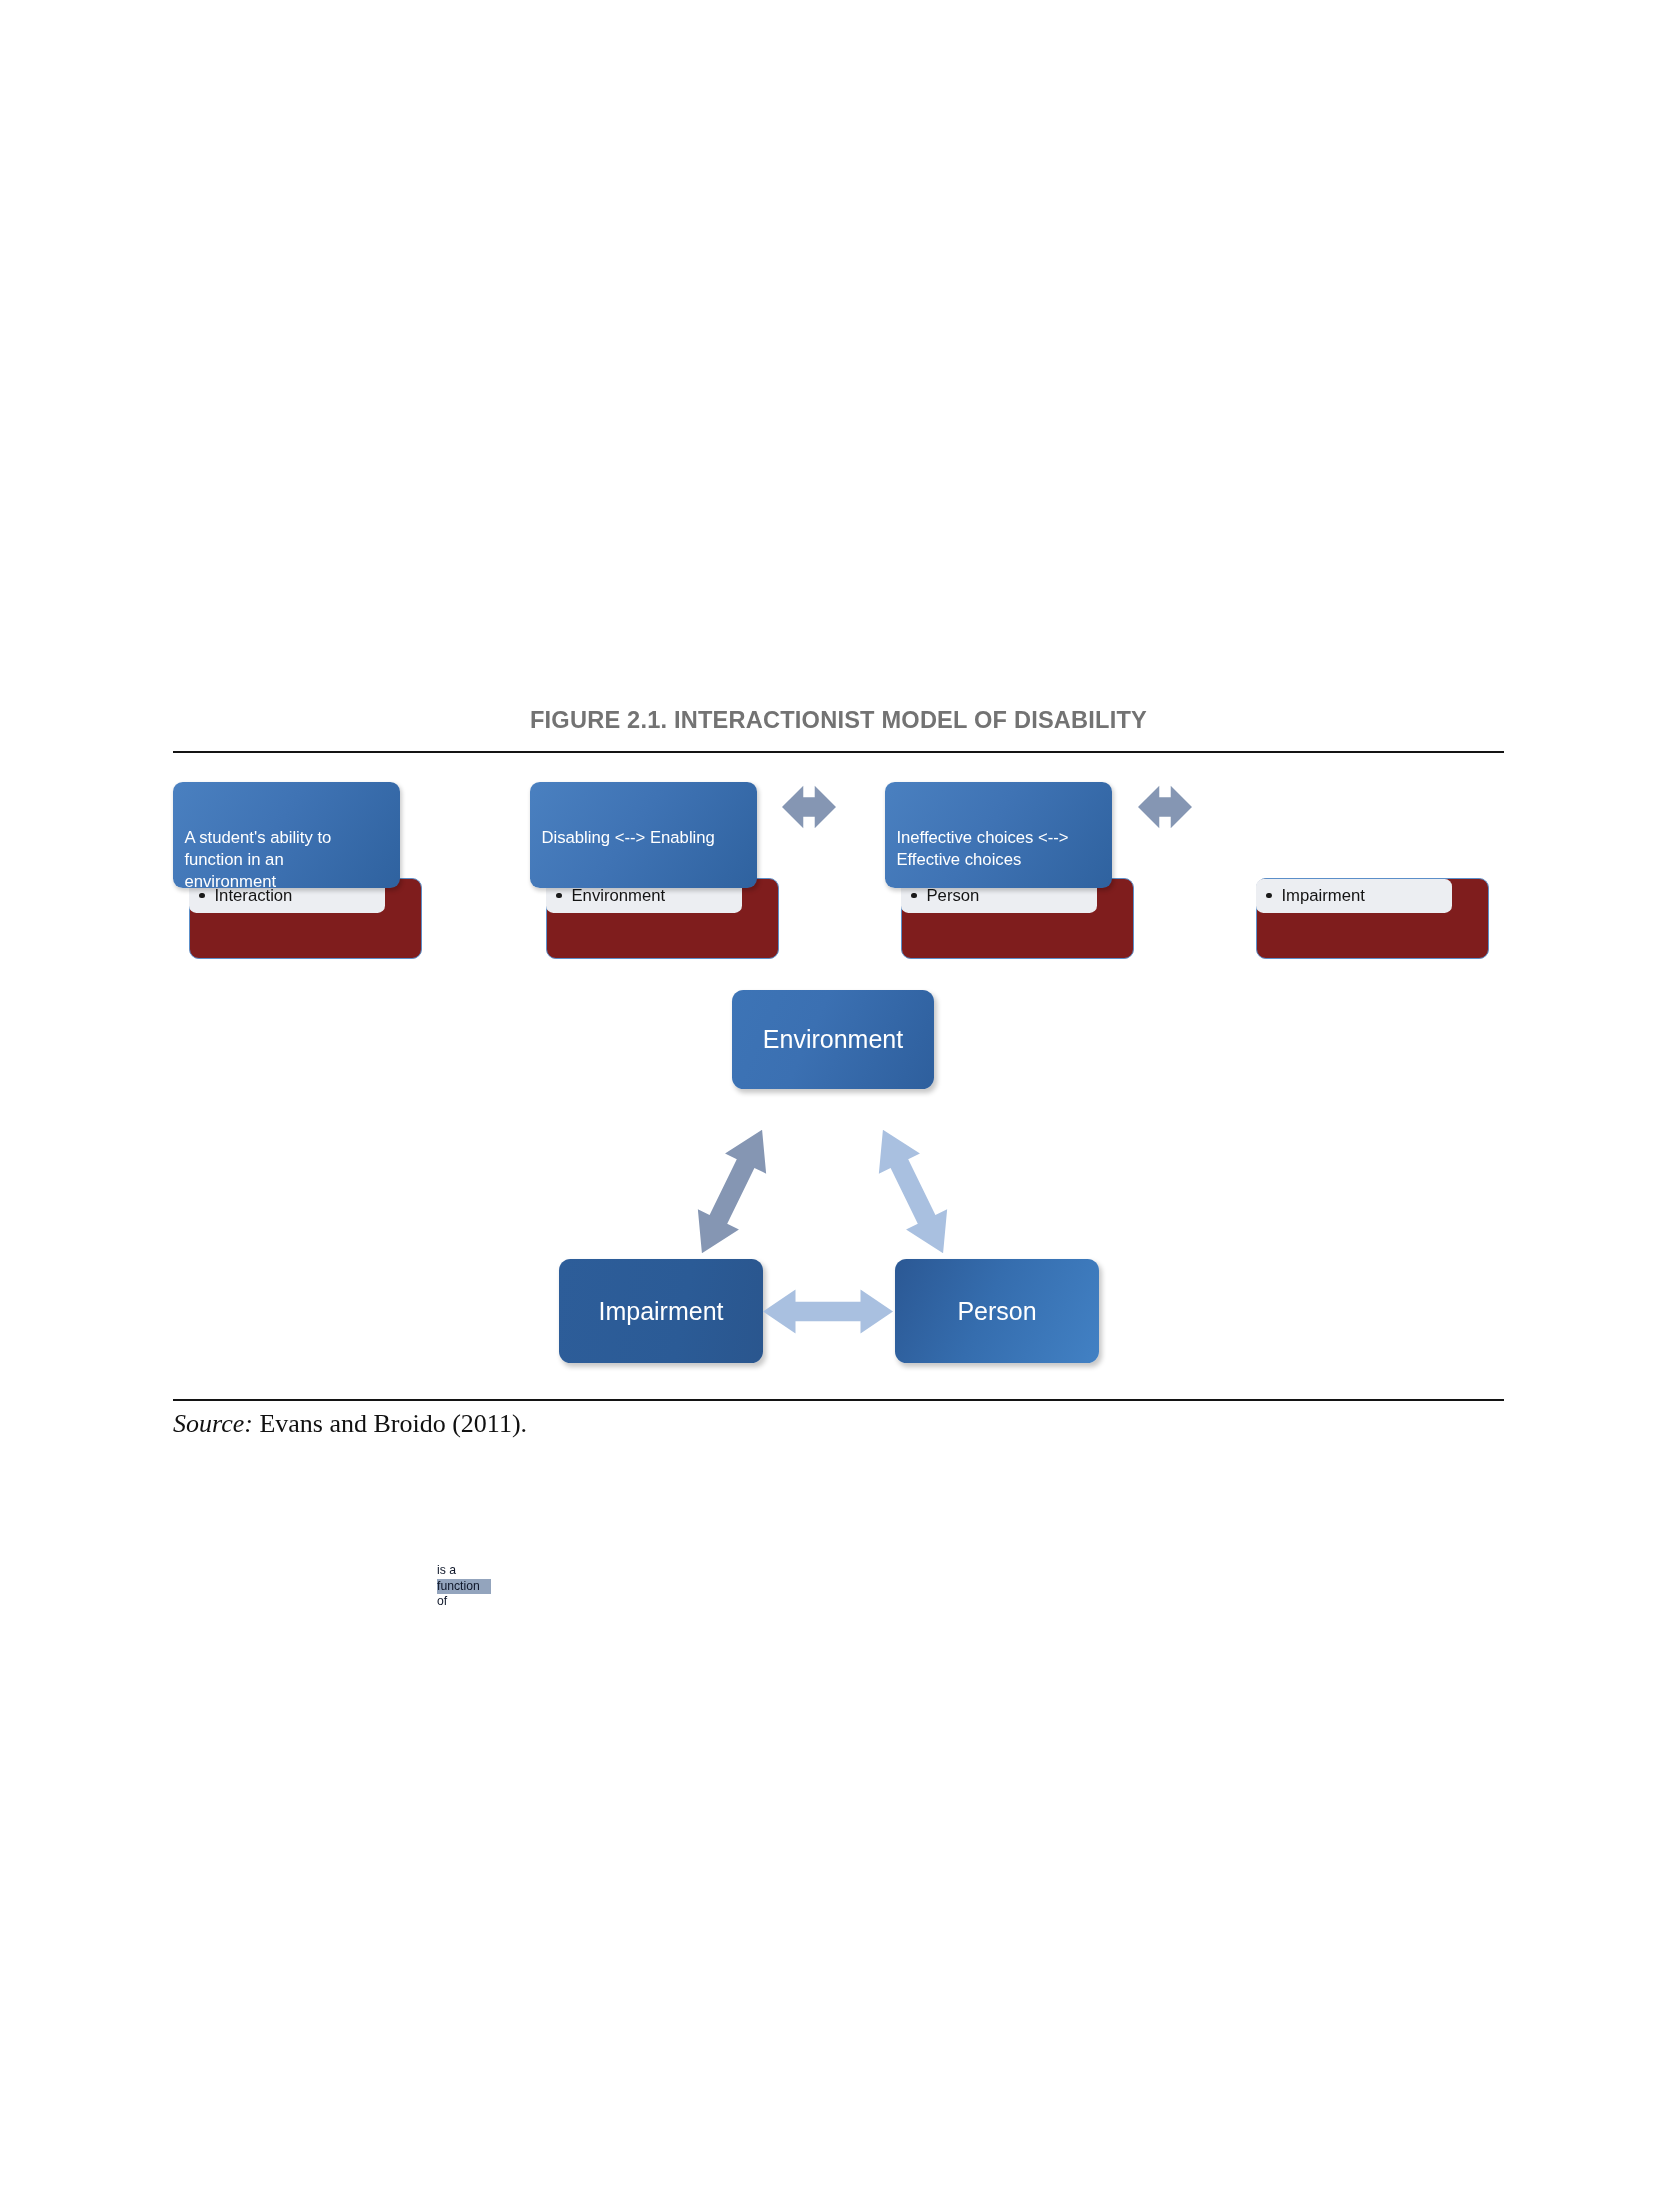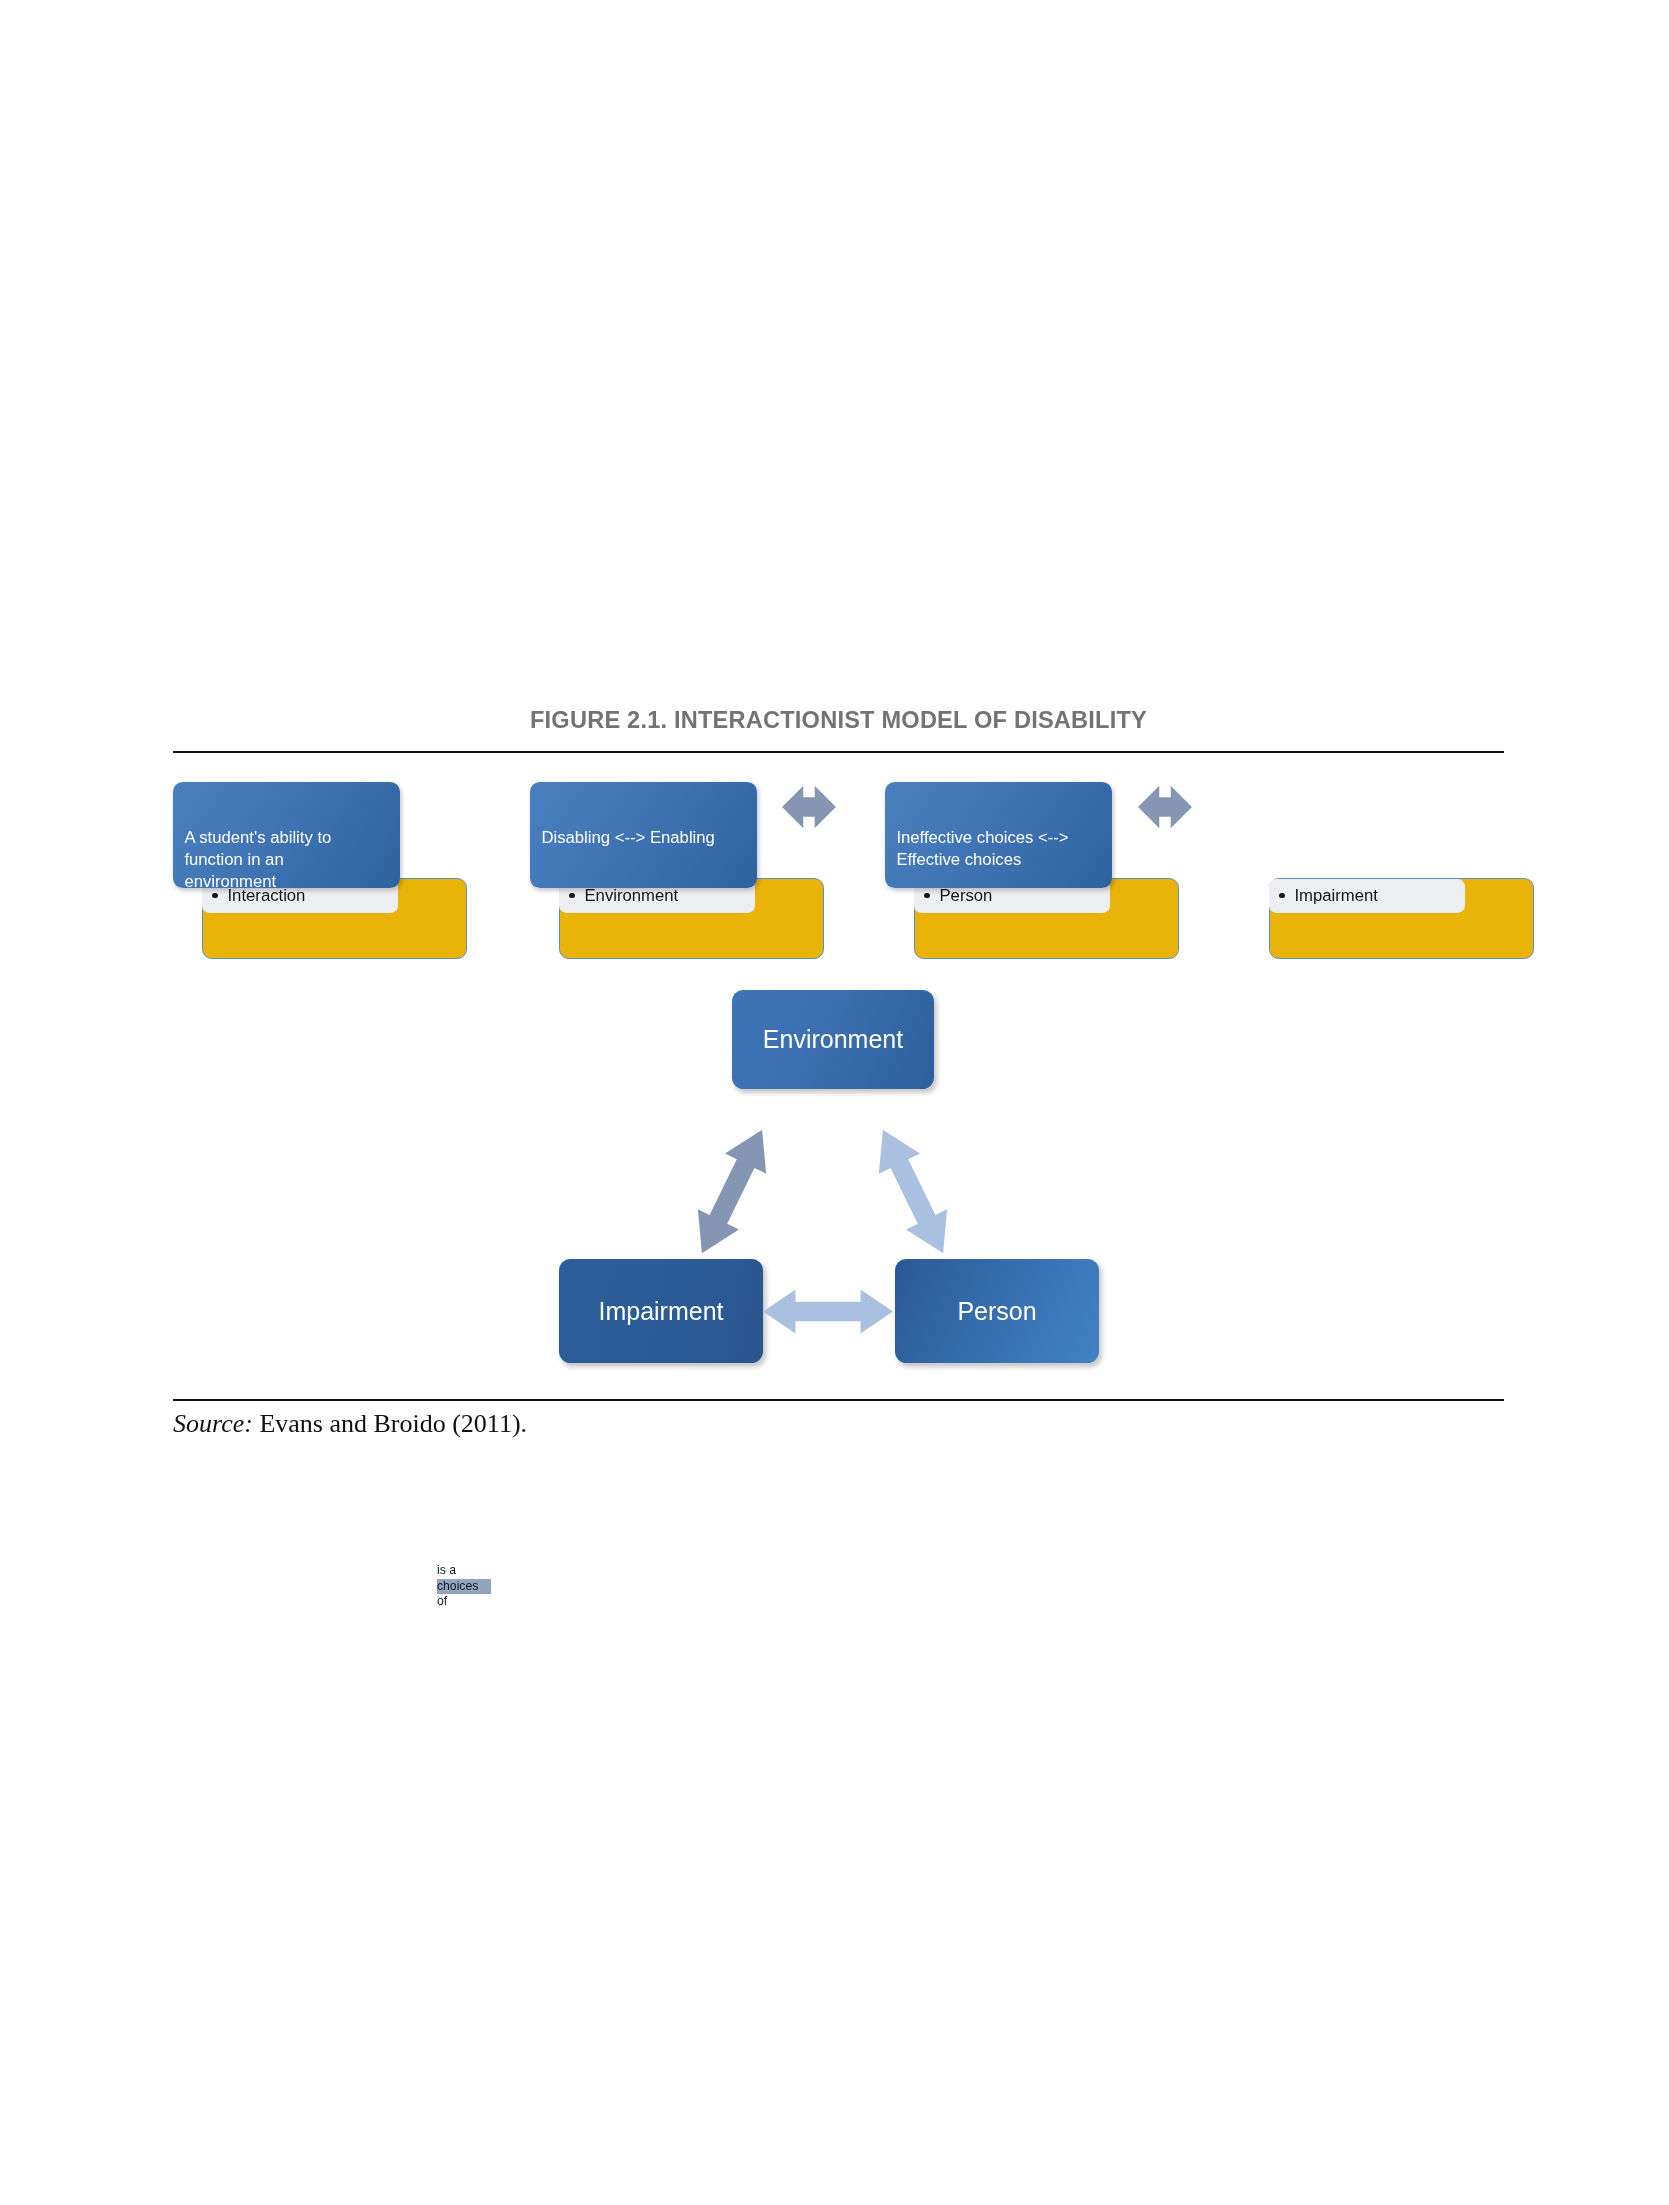--- a/index.html
+++ b/index.html
@@ -99,27 +99,27 @@
     color: #ffffff;
     font-size: 16.7px;
     line-height: 22px;
     font-family: "Liberation Sans", sans-serif;
     white-space: pre-line;
     margin-top: 34px;
   }
 
   .card-sub {
     position: absolute;
-    left: 29px;
+    left: 16px;
     top: 96px;
-    width: 265px;
+    width: 233px;
     height: 81px;
     border: 1.6px solid #5b8fc9;
     border-radius: 9.8px;
-    background: #eab308;
+    background: #7f1d1d;
     box-sizing: border-box;
     z-index: 2;
   }
   .card-sub-band {
     position: absolute;
     left: -0.8px;
     top: -0.8px;
     width: 196px;
     height: 34px;
     background: #eceef2;
@@ -245,21 +245,21 @@
       </div>
       <div class="card-head">
         <div class="card-head-text">A student's ability to
 function in an
 environment</div>
       </div>
     </div>
 
     <div id="fn-connector">
       <span class="nob">is a</span>
-      <span class="band">choices</span>
+      <span class="band">function</span>
       <span class="nob">of</span>
     </div>
 
     <div class="card-group" style="left:530px; top:24.4px;">
       <div class="card-sub">
         <div class="card-sub-band">
           <span class="bullet-dot"></span>
           <span class="card-sub-text">Environment</span>
         </div>
       </div>

